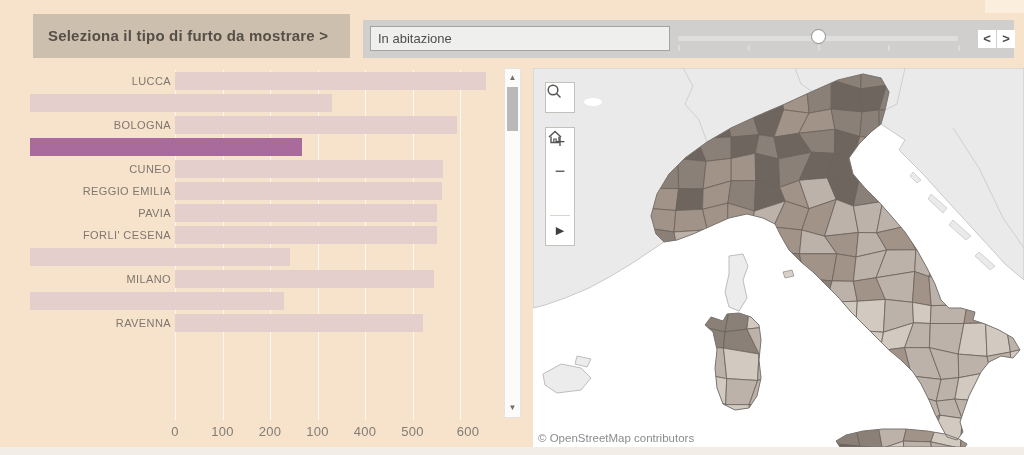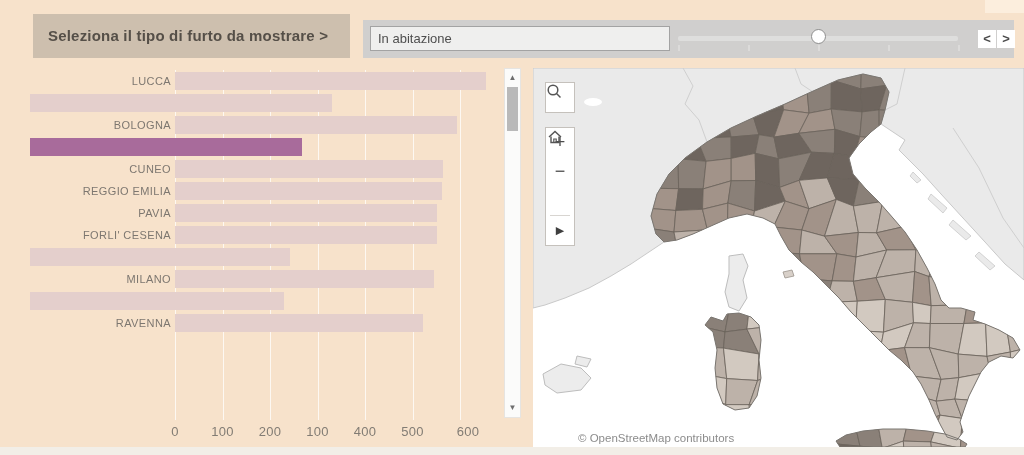--- a/index.html
+++ b/index.html
@@ -43,21 +43,21 @@
 
   
   .map-panel{position:absolute;left:533px;top:68px;width:491px;height:379px;background:#fff;overflow:hidden;}
   .map-panel svg{position:absolute;left:0;top:0;}
   .map-controls{position:absolute;left:12px;top:14px;}
   .mc-box{width:30px;height:31px;background:#fff;border:1px solid #c5c1bc;box-sizing:border-box;display:flex;align-items:center;justify-content:center;}
   .mc-group{position:absolute;left:0;top:45px;width:30px;background:#fff;border:1px solid #c5c1bc;box-sizing:border-box;}
   .mc-btn{height:29px;display:flex;align-items:center;justify-content:center;font-size:18px;color:#4c4c4c;}
   .mc-btn.expand{font-size:11px;color:#3f3f3f;}
   .mc-sep{height:1px;background:#d8d5d1;margin:0 4px;}
-  .attribution{position:absolute;left:5px;bottom:3px;font-size:11.5px;color:#8c8c8c;margin-left:40px;}
+  .attribution{position:absolute;left:5px;bottom:3px;font-size:11.5px;color:#8c8c8c;}
 </style>
 </head>
 <body>
 
 <div class="stage">
 
   <div class="corner-patch"></div>
 
   <div class="title-box">
     <span>Seleziona il tipo di furto da mostrare &gt;</span>

